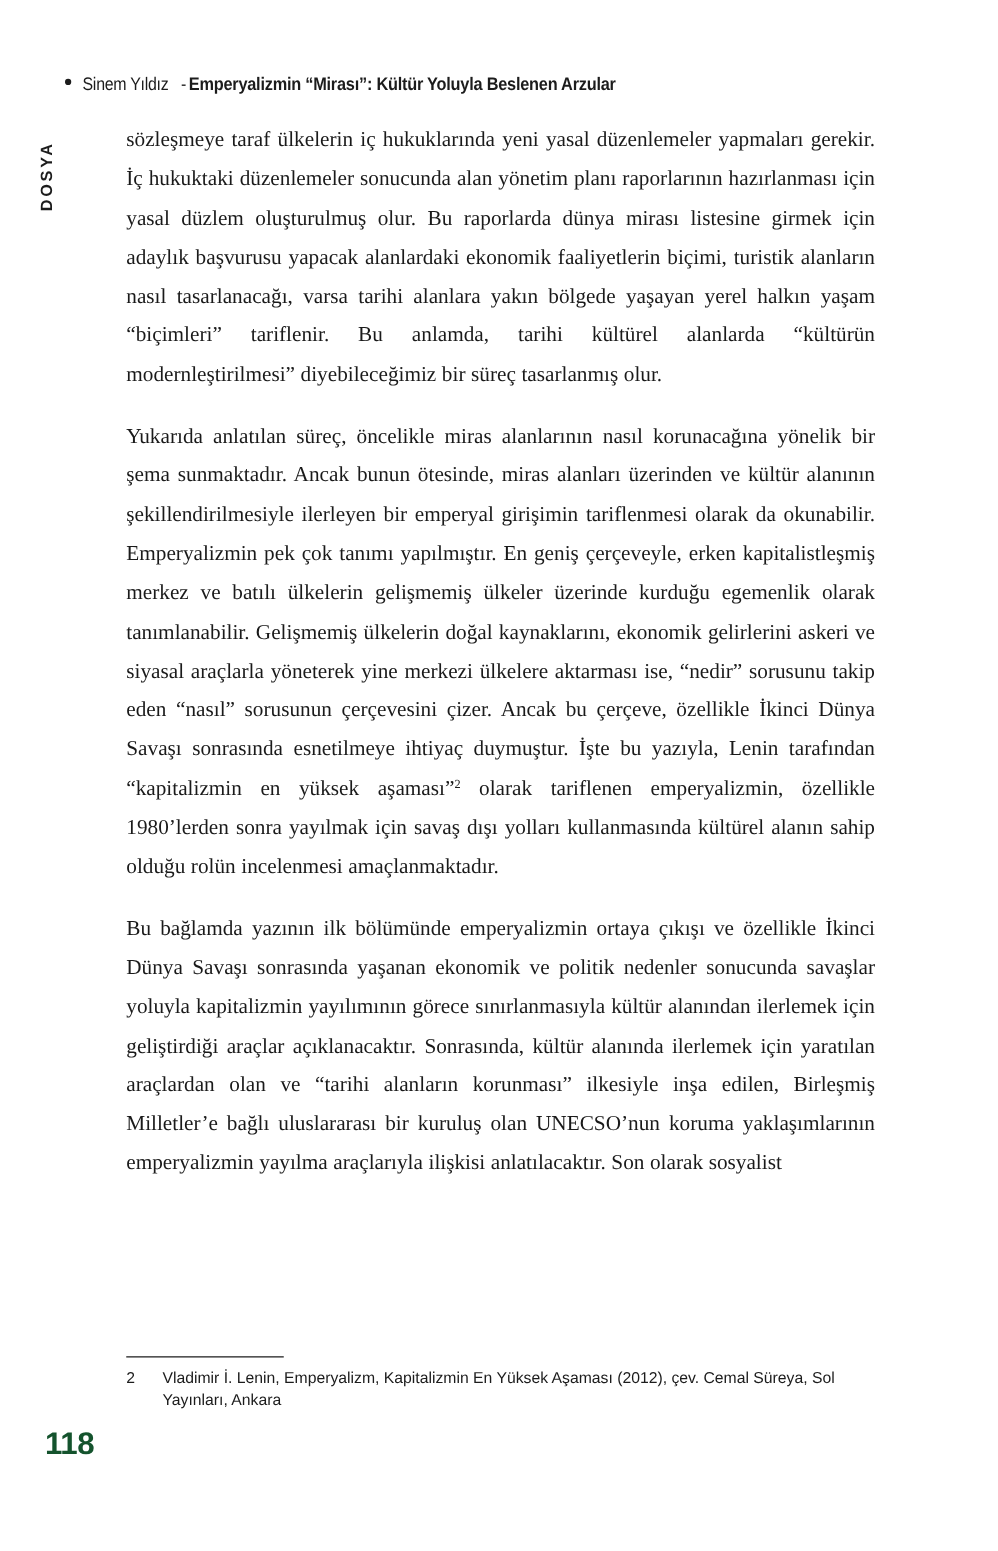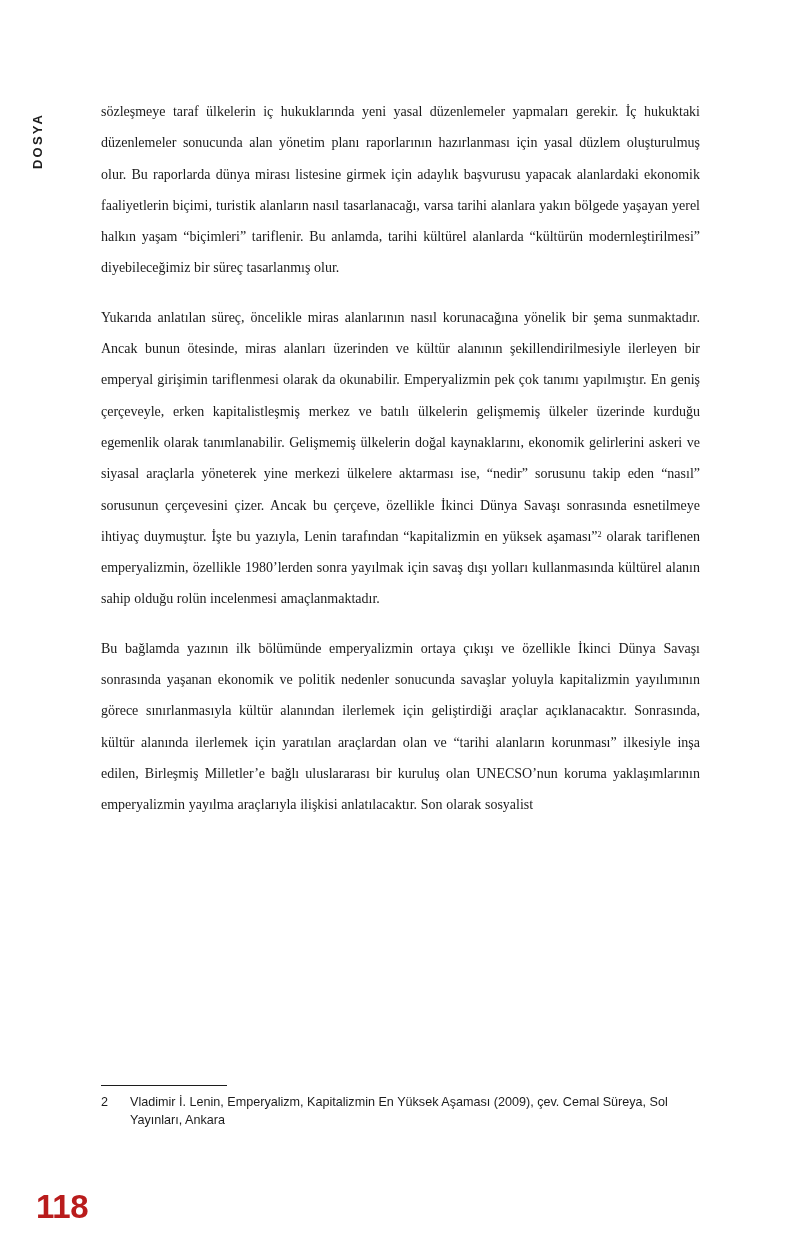--- a/index.html
+++ b/index.html
@@ -94,21 +94,21 @@
 
   
   .column {
     position: absolute;
     left: 101px;
     top: 96px;
     width: 599px;
   }
 
   .body-par {
-    font-size: 14px;
+    font-size: 17px;
     line-height: 31.3px;
     text-align: justify;
     text-justify: inter-word;
     margin: 0 0 18px 0;
     hyphens: manual;
     word-spacing: 0.2px;
   }
   .body-par:last-child { margin-bottom: 16px; }
 
   .body-par sup {
@@ -144,48 +144,54 @@
   }
   .footnote .fn-text {
     flex: 1 1 auto;
     text-align: left;
   }
 
   
   .folio {
     position: absolute;
     left: 36px;
-    top: 1190px;
+    top: 1143px;
     font-family: "Liberation Sans", "DejaVu Sans", sans-serif;
     font-weight: bold;
-    font-size: 33px;
+    font-size: 25px;
     line-height: 1;
-    color: #b91c1c;
+    color: #14532d;
     letter-spacing: -0.3px;
   }
 </style>
 </head>
 <body>
 
 <div class="page">
 
+  <div class="running-head">
+    <span class="bullet"></span>
+    <span class="author">Sinem Yıldız</span>
+    <span class="sep">-</span>
+    <span class="title">Emperyalizmin “Mirası”: Kültür Yoluyla Beslenen Arzular</span>
+  </div>
 
   <div class="section-tab">
     <span class="label">DOSYA</span>
   </div>
 
   <div class="column">
     <p class="body-par">sözleşmeye taraf ülkelerin iç hukuklarında yeni yasal düzenlemeler yapmaları gerekir. İç hukuktaki düzenlemeler sonucunda alan yönetim planı raporlarının hazırlanması için yasal düzlem oluşturulmuş olur. Bu raporlarda dünya mirası listesine girmek için adaylık başvurusu yapacak alanlardaki ekonomik faaliyetlerin biçimi, turistik alanların nasıl tasarlanacağı, varsa tarihi alanlara yakın bölgede yaşayan yerel halkın yaşam “biçimleri” tariflenir. Bu anlamda, tarihi kültürel alanlarda “kültürün modernleştirilmesi” diyebileceğimiz bir süreç tasarlanmış olur.</p>
     <p class="body-par"><span>Yukarıda anlatılan süreç, öncelikle miras alanlarının nasıl korunacağına yönelik bir şema sunmaktadır. Ancak bunun ötesinde, miras alanları üzerinden ve kültür alanının şekillendirilmesiyle ilerleyen bir emperyal girişimin tariflenmesi olarak da okunabilir. Emperyalizmin pek çok tanımı yapılmıştır. En geniş çerçeveyle, erken kapitalistleşmiş merkez ve batılı ülkelerin gelişmemiş ülkeler üzerinde kurduğu egemenlik olarak tanımlanabilir. Gelişmemiş ülkelerin doğal kaynaklarını, ekonomik gelirlerini askeri ve siyasal araçlarla yöneterek yine merkezi ülkelere aktarması ise, “nedir” sorusunu takip eden “nasıl” sorusunun çerçevesini çizer. Ancak bu çerçeve, özellikle İkinci Dünya Savaşı sonrasında esnetilmeye ihtiyaç duymuştur. İşte bu yazıyla, Lenin tarafından “kapitalizmin en yüksek aşaması”</span><sup>2</sup><span> olarak tariflenen emperyalizmin, özellikle 1980’lerden sonra yayılmak için savaş dışı yolları kullanmasında kültürel alanın sahip olduğu rolün incelenmesi amaçlanmaktadır.</span></p>
     <p class="body-par">Bu bağlamda yazının ilk bölümünde emperyalizmin ortaya çıkışı ve özellikle İkinci Dünya Savaşı sonrasında yaşanan ekonomik ve politik nedenler sonucunda savaşlar yoluyla kapitalizmin yayılımının görece sınırlanmasıyla kültür alanından ilerlemek için geliştirdiği araçlar açıklanacaktır. Sonrasında, kültür alanında ilerlemek için yaratılan araçlardan olan ve “tarihi alanların korunması” ilkesiyle inşa edilen, Birleşmiş Milletler’e bağlı uluslararası bir kuruluş olan UNECSO’nun koruma yaklaşımlarının emperyalizmin yayılma araçlarıyla ilişkisi anlatılacaktır. Son olarak sosyalist</p>
   </div>
 
   <div class="footnotes">
     <div class="footnote-rule"></div>
     <div class="footnote">
       <span class="fn-num">2</span>
-      <span class="fn-text">Vladimir İ. Lenin, Emperyalizm, Kapitalizmin En Yüksek Aşaması (2009), çev. Cemal Süreya, Sol Yayınları, Ankara</span>
+      <span class="fn-text">Vladimir İ. Lenin, Emperyalizm, Kapitalizmin En Yüksek Aşaması (2012), çev. Cemal Süreya, Sol Yayınları, Ankara</span>
     </div>
   </div>
 
   <div class="folio">118</div>
 
 </div>
 
 </body></html>

